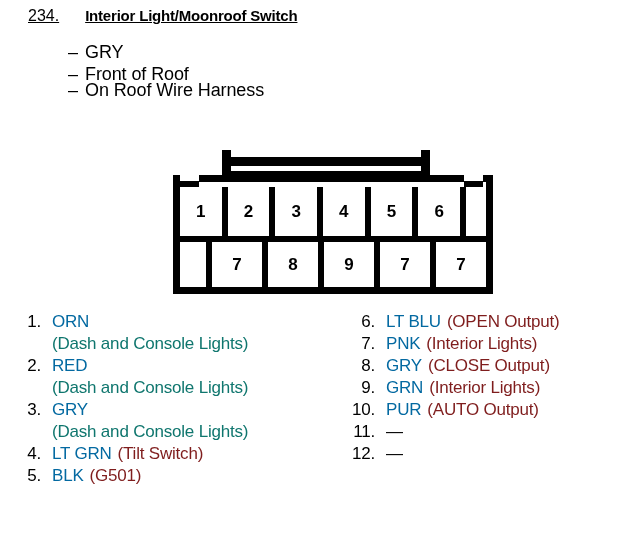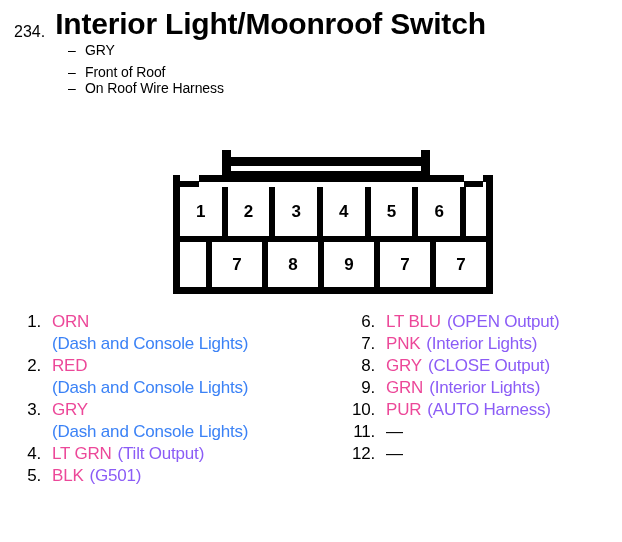--- a/index.html
+++ b/index.html
@@ -17,35 +17,36 @@
   }
 
   
   #header {
     position: absolute;
     left: 0; top: 0;
     width: 622px;
   }
   #title-row {
     position: absolute;
-    left: 14px; top: 7px;
-    display: flex;
-    align-items: flex-end;
+    left: 28px; top: 7px;
+    display: flex;
+    align-items: flex-start;
     white-space: nowrap;
+    text-decoration: underline;
   }
   #title-text {
-    font-size: 30px;
+    font-size: 15px;
     font-weight: bold;
-    margin-left: 10px;
+    margin-left: 26px;
     letter-spacing: -0.2px;
   }
   .sub-line {
     position: absolute;
     left: 68px;
-    font-size: 14px;
+    font-size: 18px;
     white-space: nowrap;
     letter-spacing: -0.1px;
   }
   .sub-dash {
     display: inline-block;
     width: 17px;
   }
   #sub-0 { top: 42px; }
   #sub-1 { top: 64px; }
   #sub-2 { top: 80px; }
@@ -164,27 +165,27 @@
     align-items: baseline;
     height: 22px;
     white-space: nowrap;
   }
   .pin-num {
     flex: 0 0 34px;
     text-align: right;
     padding-right: 11px;
     box-sizing: border-box;
   }
-  .pin-name { color: #ec4899; }
+  .pin-name { color: #0369a1; }
   .pin-desc {
-    color: #8b5cf6;
+    color: #7f1d1d;
     margin-left: 6px;
   }
   .pin-desc-alone {
-    color: #3b82f6;
+    color: #0f766e;
     margin-left: 34px;
     height: 22px;
     white-space: nowrap;
   }
   .pin-dash { color: #000; }
 </style>
 </head>
 <body>
 
 <div id="header">
@@ -255,21 +256,21 @@
       <div class="pin-row">
         <span class="pin-num">3.</span>
         <span class="pin-name">GRY</span>
       </div>
       <div class="pin-desc-alone">(Dash and Console Lights)</div>
     </div>
     <div class="pin-entry">
       <div class="pin-row">
         <span class="pin-num">4.</span>
         <span class="pin-name">LT GRN</span>
-        <span class="pin-desc">(Tilt Output)</span>
+        <span class="pin-desc">(Tilt Switch)</span>
       </div>
     </div>
     <div class="pin-entry">
       <div class="pin-row">
         <span class="pin-num">5.</span>
         <span class="pin-name">BLK</span>
         <span class="pin-desc">(G501)</span>
       </div>
     </div>
   </div>
@@ -299,21 +300,21 @@
       <div class="pin-row">
         <span class="pin-num">9.</span>
         <span class="pin-name">GRN</span>
         <span class="pin-desc">(Interior Lights)</span>
       </div>
     </div>
     <div class="pin-entry">
       <div class="pin-row">
         <span class="pin-num">10.</span>
         <span class="pin-name">PUR</span>
-        <span class="pin-desc">(AUTO Harness)</span>
+        <span class="pin-desc">(AUTO Output)</span>
       </div>
     </div>
     <div class="pin-entry">
       <div class="pin-row">
         <span class="pin-num">11.</span>
         <span class="pin-dash">—</span>
       </div>
     </div>
     <div class="pin-entry">
       <div class="pin-row">

